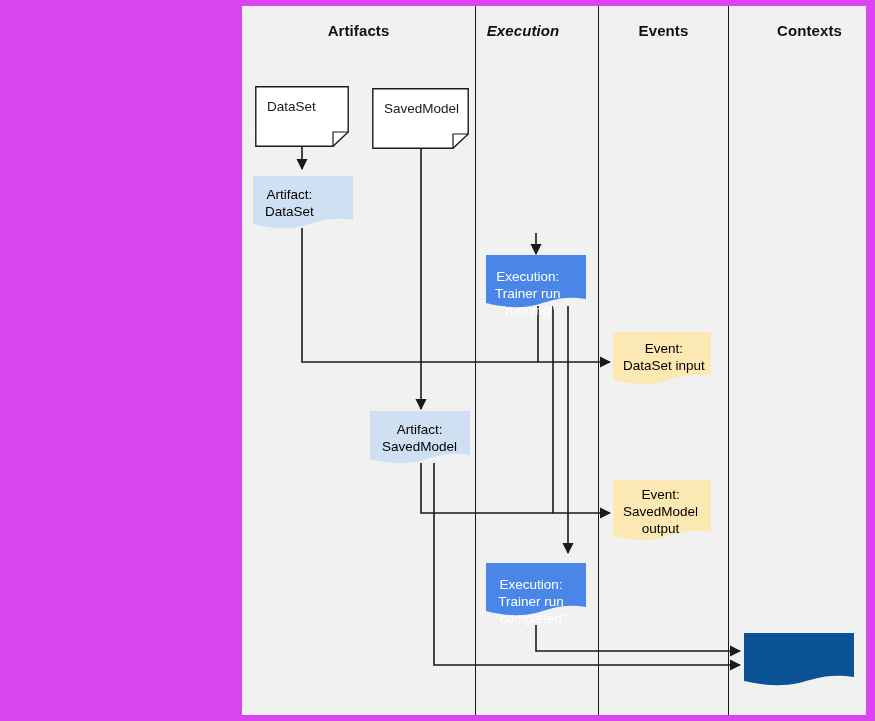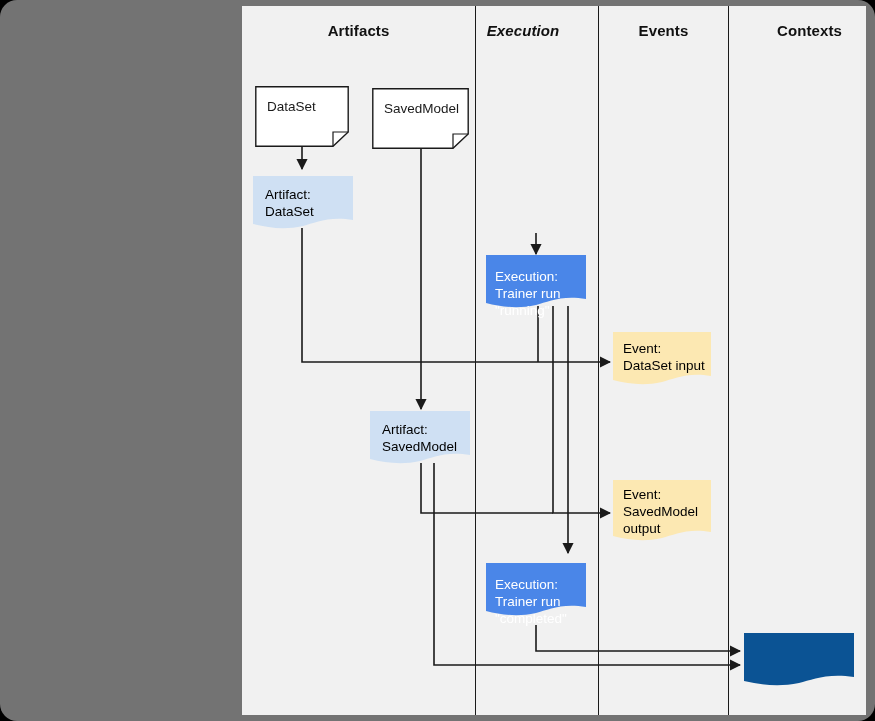--- a/index.html
+++ b/index.html
@@ -10,22 +10,21 @@
   body {
     width: 875px;
     height: 721px;
     overflow: hidden;
     font-family: "Liberation Sans", sans-serif;
   }
   #stage {
     position: relative;
     width: 875px;
     height: 721px;
-    background: #737373;
-    border-radius: 17px;
+    background: #d946ef;
   }
   #panel {
     position: absolute;
     left: 242px;
     top: 6px;
     width: 624px;
     height: 709px;
     background: #f1f1f1;
   }
   .col-divider {
@@ -48,20 +47,21 @@
     position: absolute;
     left: 0;
     top: 0;
     width: 875px;
     height: 721px;
     overflow: visible;
   }
   .node {
     position: absolute;
     box-sizing: border-box;
+    text-align: center;
   }
   .node .label {
     position: absolute;
     left: 12px;
     top: 10px;
     font-size: 13.5px;
     line-height: 17px;
     white-space: pre-line;
     color: #1a1a1a;
   }

